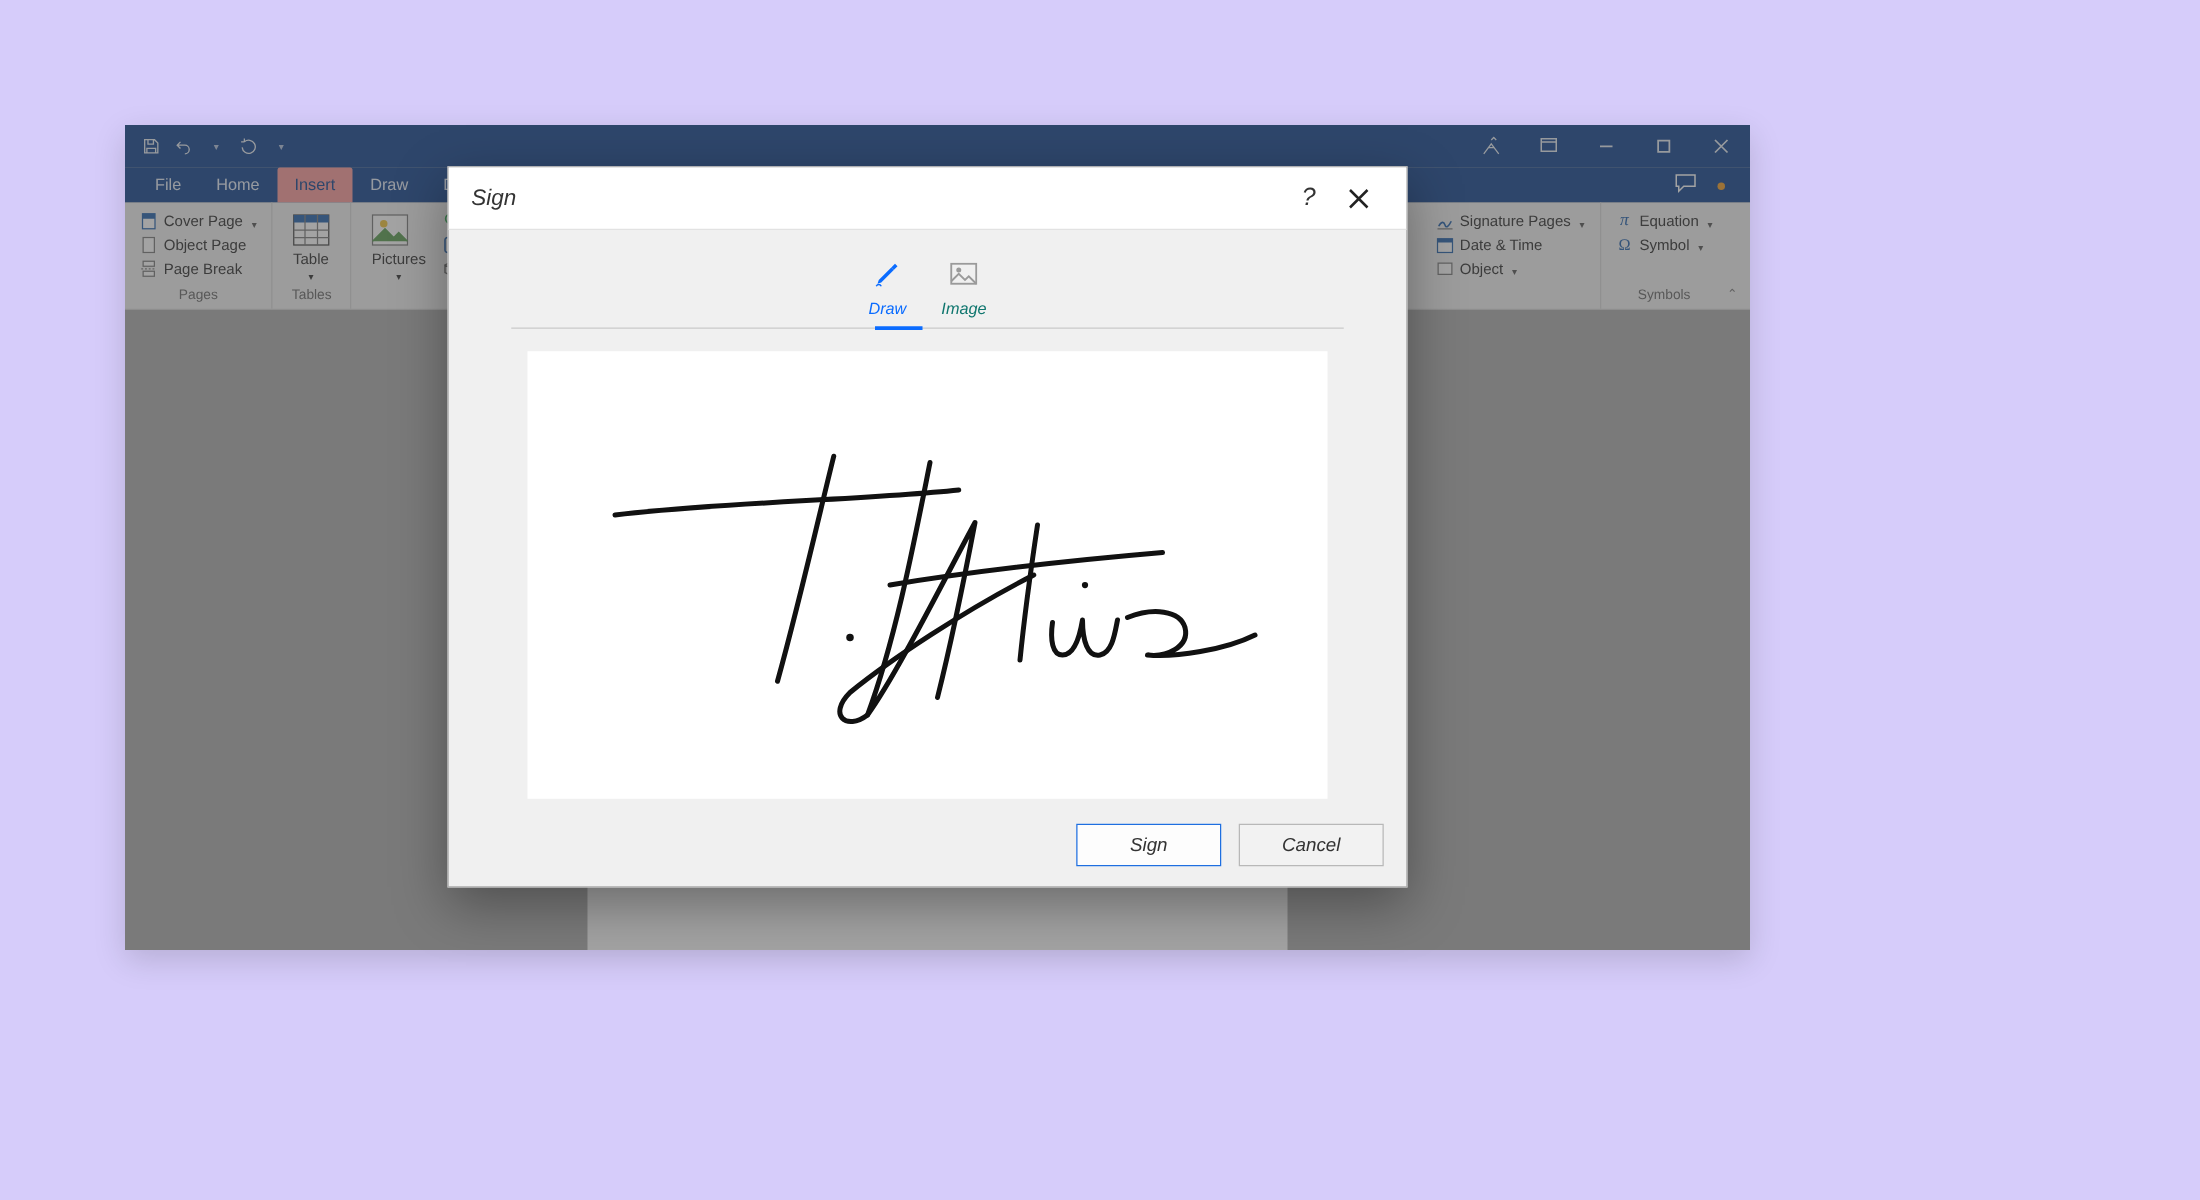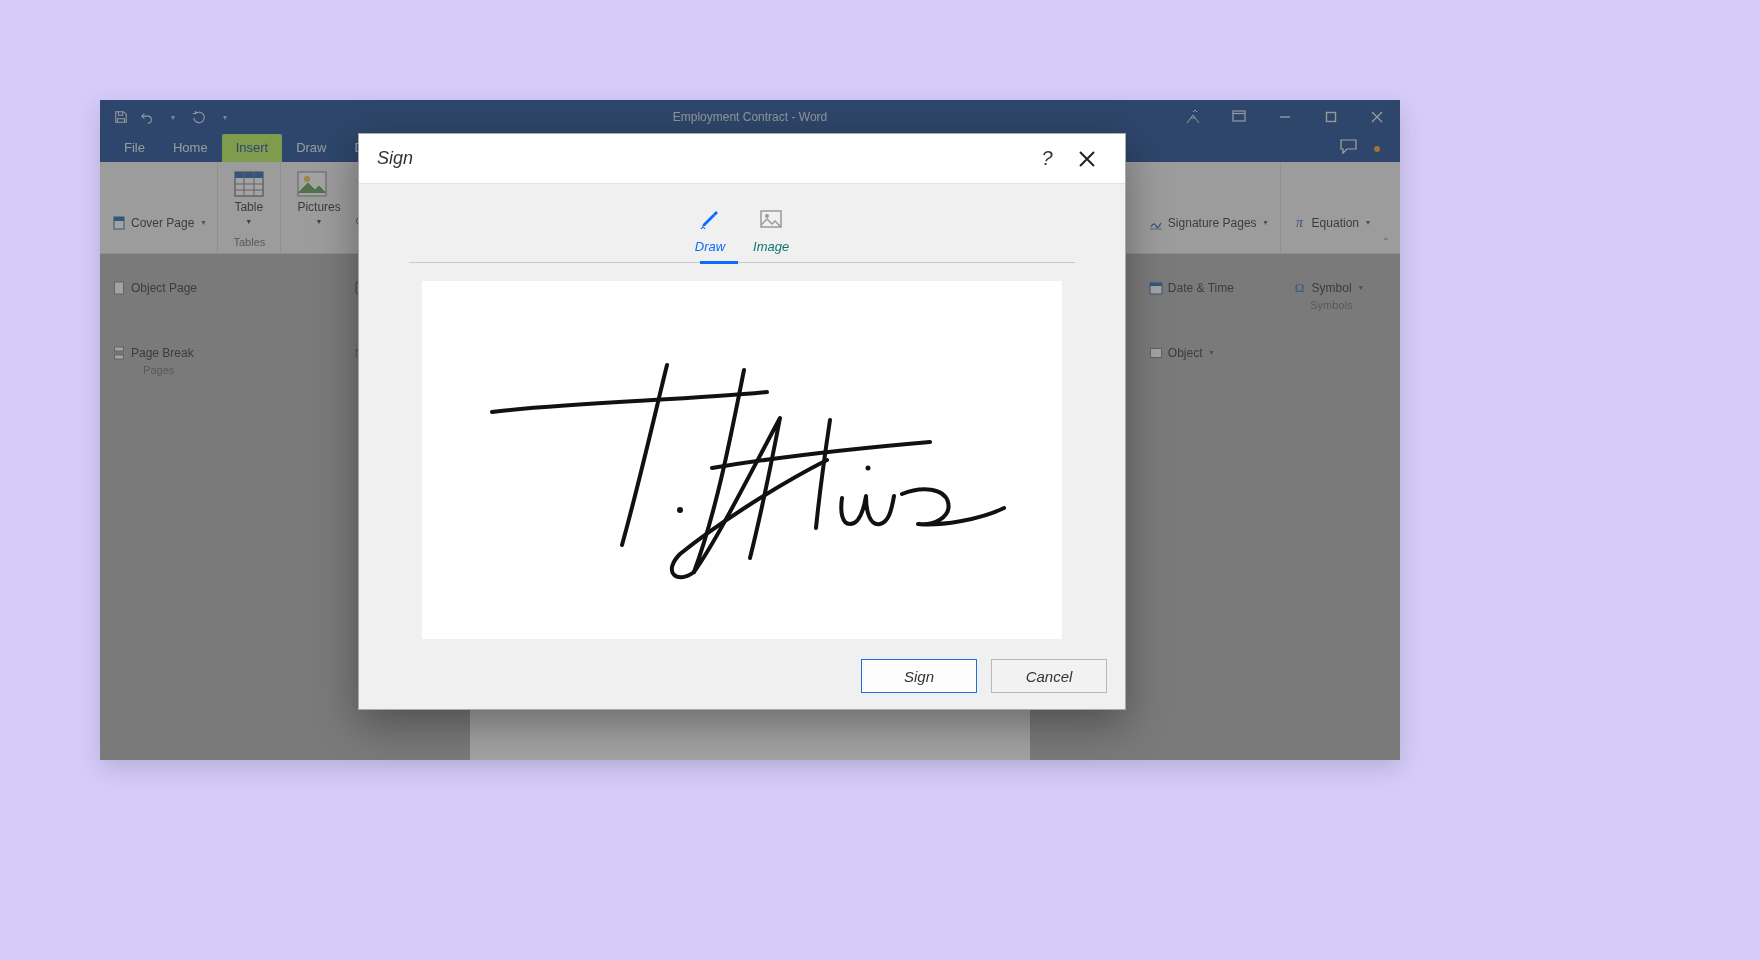--- a/index.html
+++ b/index.html
@@ -39,21 +39,21 @@
     padding: 0 10px;
     font-size: 13px;
     position: relative;
   }
   .menubar .tab {
     padding: 6px 14px 7px 14px;
     color: #e8eef9;
     text-align: center;
   }
   .menubar .tab.active {
-    background: #bef264;
+    background: #fca5a5;
     color: #2b579a;
     border-top-left-radius: 2px;
     border-top-right-radius: 2px;
   }
   .menubar .rightbox {
     margin-left: auto;
     display: flex; gap: 16px; align-items: center; padding-right: 10px; padding-bottom: 4px;
   }
   .menubar .rightbox .dot { width: 6px; height: 6px; background: #f2a73b; border-radius: 50%; }
 
@@ -67,21 +67,21 @@
     position: relative;
   }
   .ribbon-group {
     border-right: 1px solid #dcdcdc;
     padding: 6px 10px 0 10px;
     display: flex; flex-direction: column;
     justify-content: space-between;
   }
   .ribbon-content { display: flex; gap: 6px; align-items: flex-start; }
   .ribbon-label { text-align: center; font-size: 11px; color: #777; padding: 3px 0 5px 0; }
-  .rb-item { display: flex; align-items: center; gap: 5px; padding: 1.5px 2px; white-space: nowrap; margin-top: 46px; }
+  .rb-item { display: flex; align-items: flex-end; gap: 5px; padding: 1.5px 2px; white-space: nowrap; }
   .rb-item .caret { font-size: 8px; color: #666; margin-left: 2px; }
   .rb-col { display: flex; flex-direction: column; gap: 2px; }
   .rb-big { display: flex; flex-direction: column; align-items: flex-start; gap: 3px; padding: 2px 6px 0 6px; }
   .rb-big .big-icon { width: 30px; height: 28px; display:flex; align-items:center; justify-content:center;}
   .rb-big .big-label { font-size: 12px; line-height: 1.1; text-align:center;}
   .ic { width: 14px; height: 14px; display:inline-flex; align-items:center; justify-content:center; }
 
   .ribbon-right { margin-left: auto; display: flex; }
   .collapse-caret { position:absolute; right:10px; bottom:6px; font-size:10px; color:#888; }
 
@@ -176,21 +176,20 @@
           </svg>
       </span>
       <span class="tb-icon" style="font-size:8px;color:#cbd6ea">▾</span>
       <span class="tb-icon">
         <svg width="14" height="14" viewBox="0 0 16 16">
             <path fill="none" stroke="#fff" stroke-width="1.2" d="M4 4a6 6 0 1 1-2 5 M4 4V1 M4 4H1"></path>
           </svg>
       </span>
       <span class="tb-icon" style="font-size:8px;color:#cbd6ea">▾</span>
     </div>
-    <div class="tb-center">Employment Contract - Word</div>
     <div class="tb-right">
       <span class="winbtn">
         <svg width="16" height="16" viewBox="0 0 16 16">
             <path fill="none" stroke="#fff" stroke-width="1" d="M2 14 L8 6 L14 14 M6 9l4 0 M8 3l2-2 2 2"></path>
           </svg>
       </span>
       <span class="winbtn">
         <svg width="14" height="14" viewBox="0 0 14 14">
             <rect x="1" y="1" width="12" height="10" fill="none" stroke="#fff" stroke-width="1.2"></rect>
             <line x1="1" y1="3.5" x2="13" y2="3.5" stroke="#fff" stroke-width="1.2"></line>

